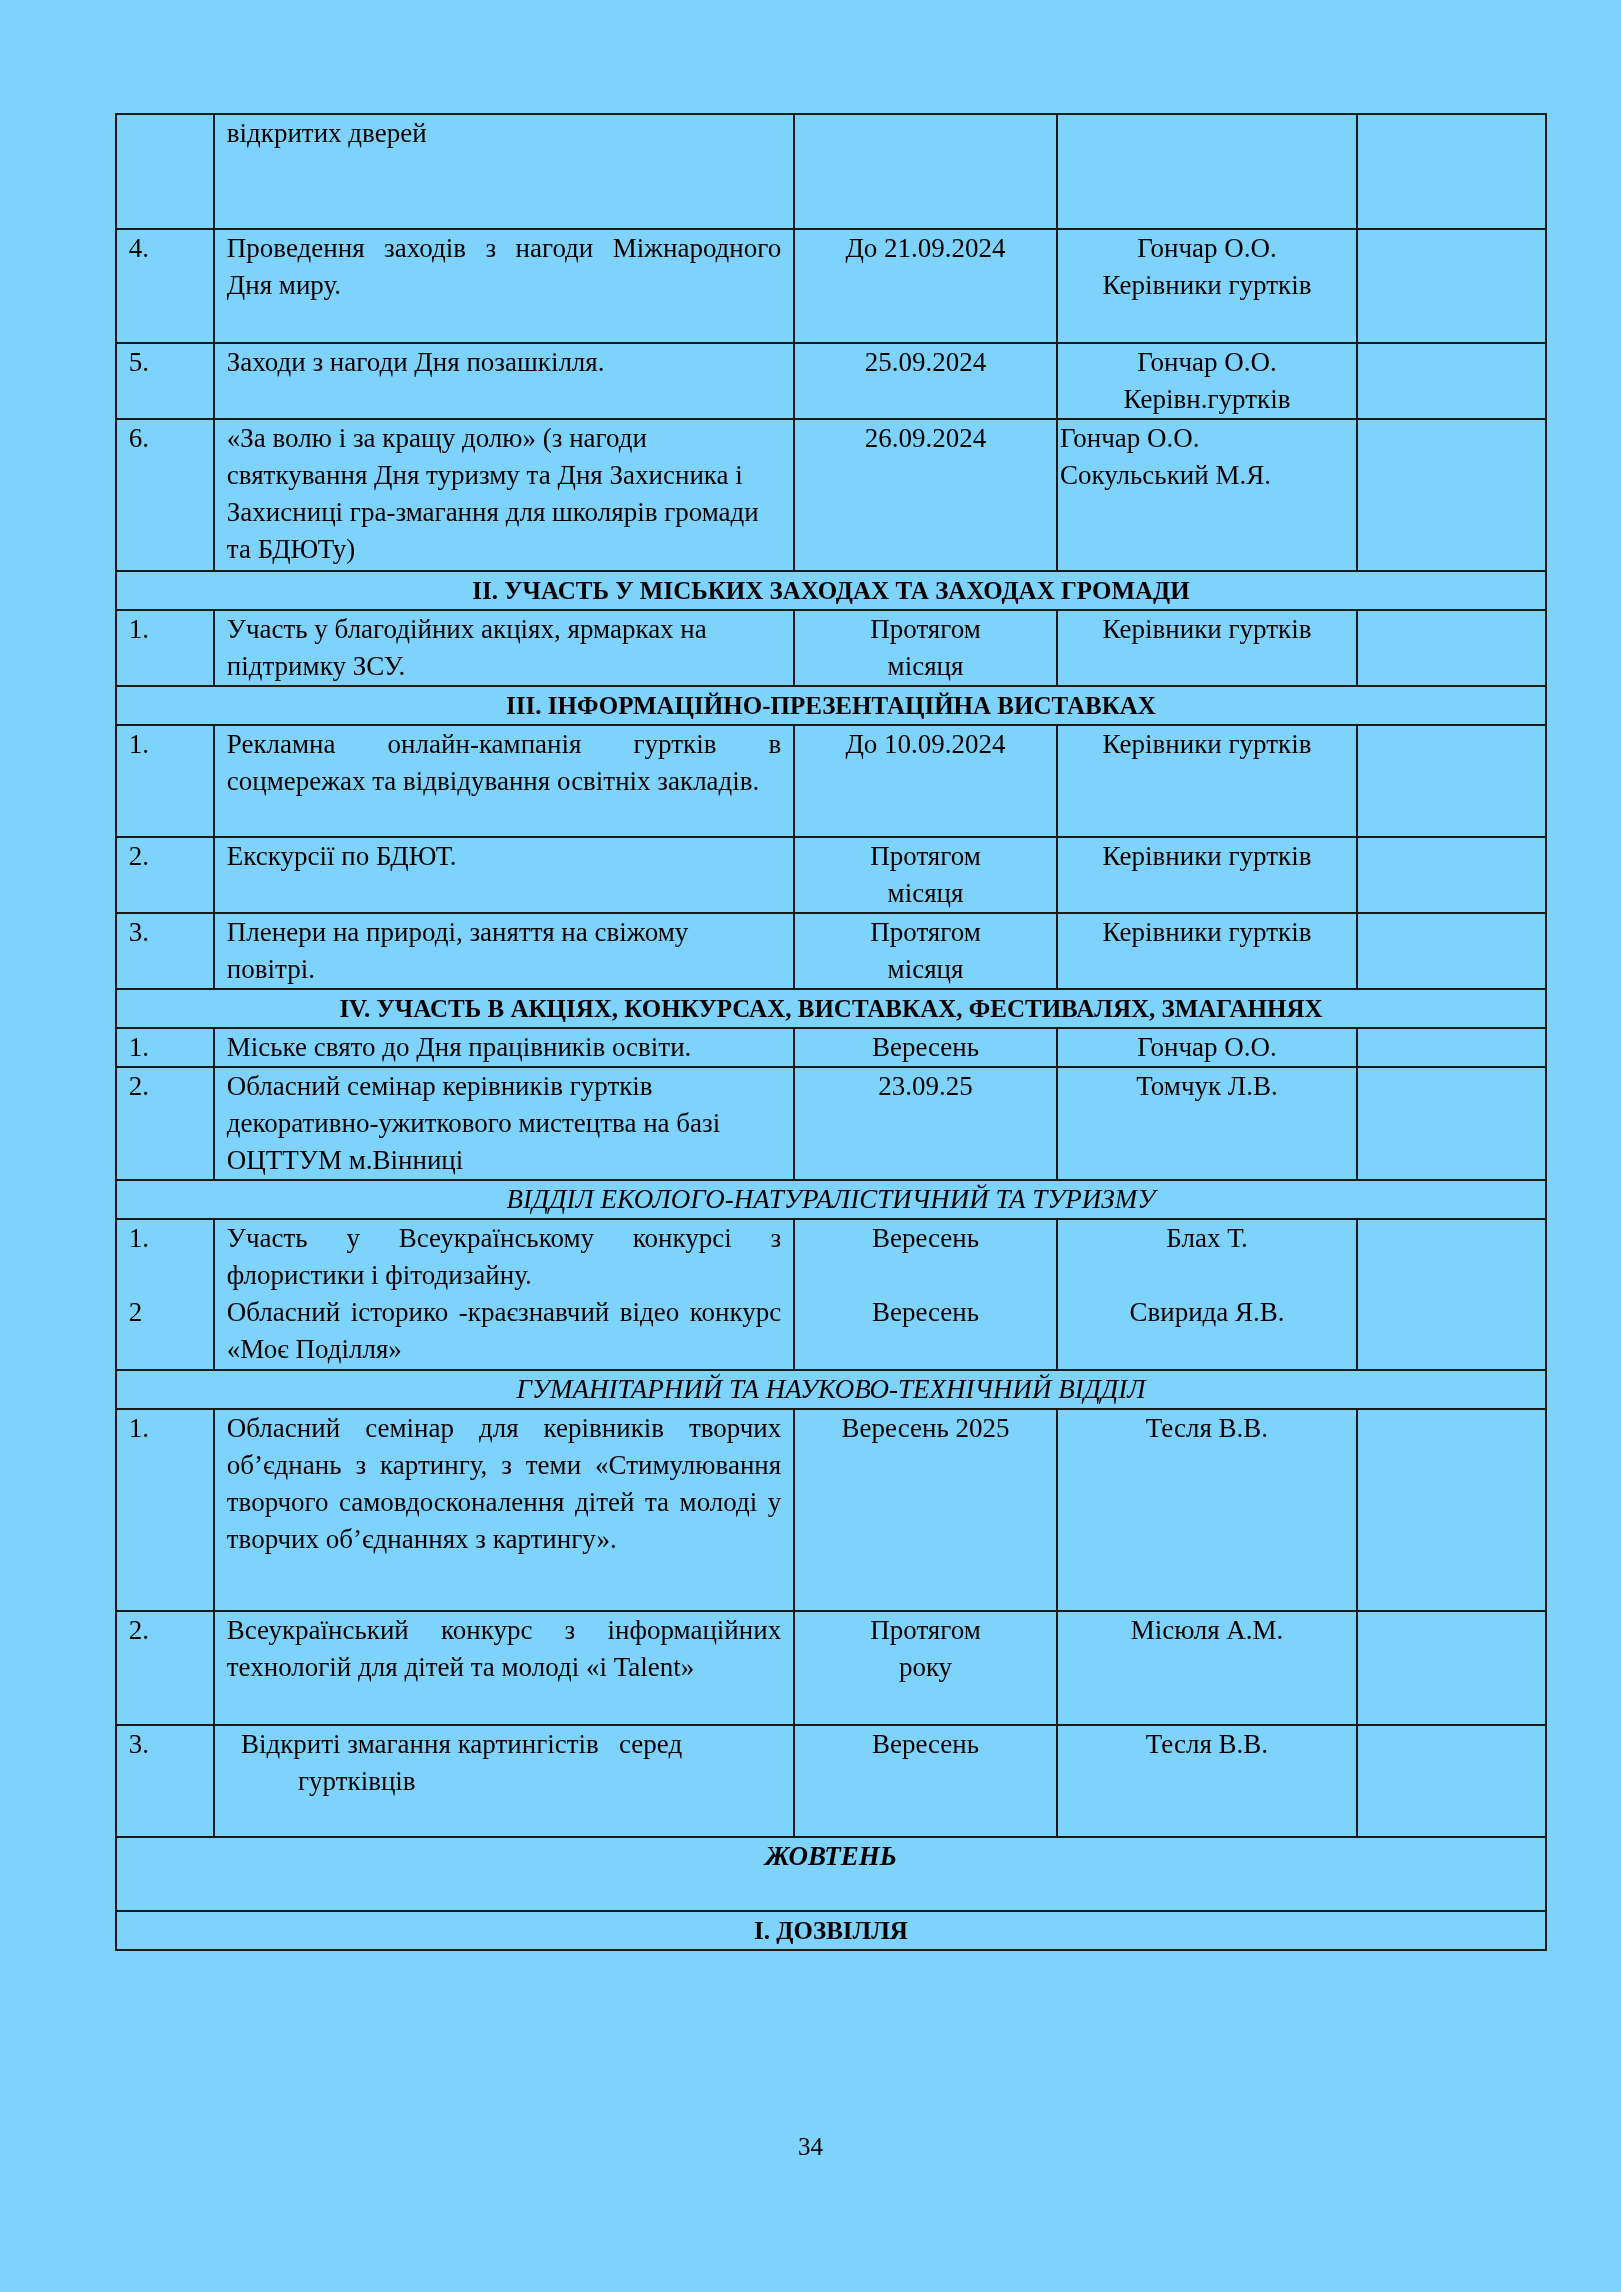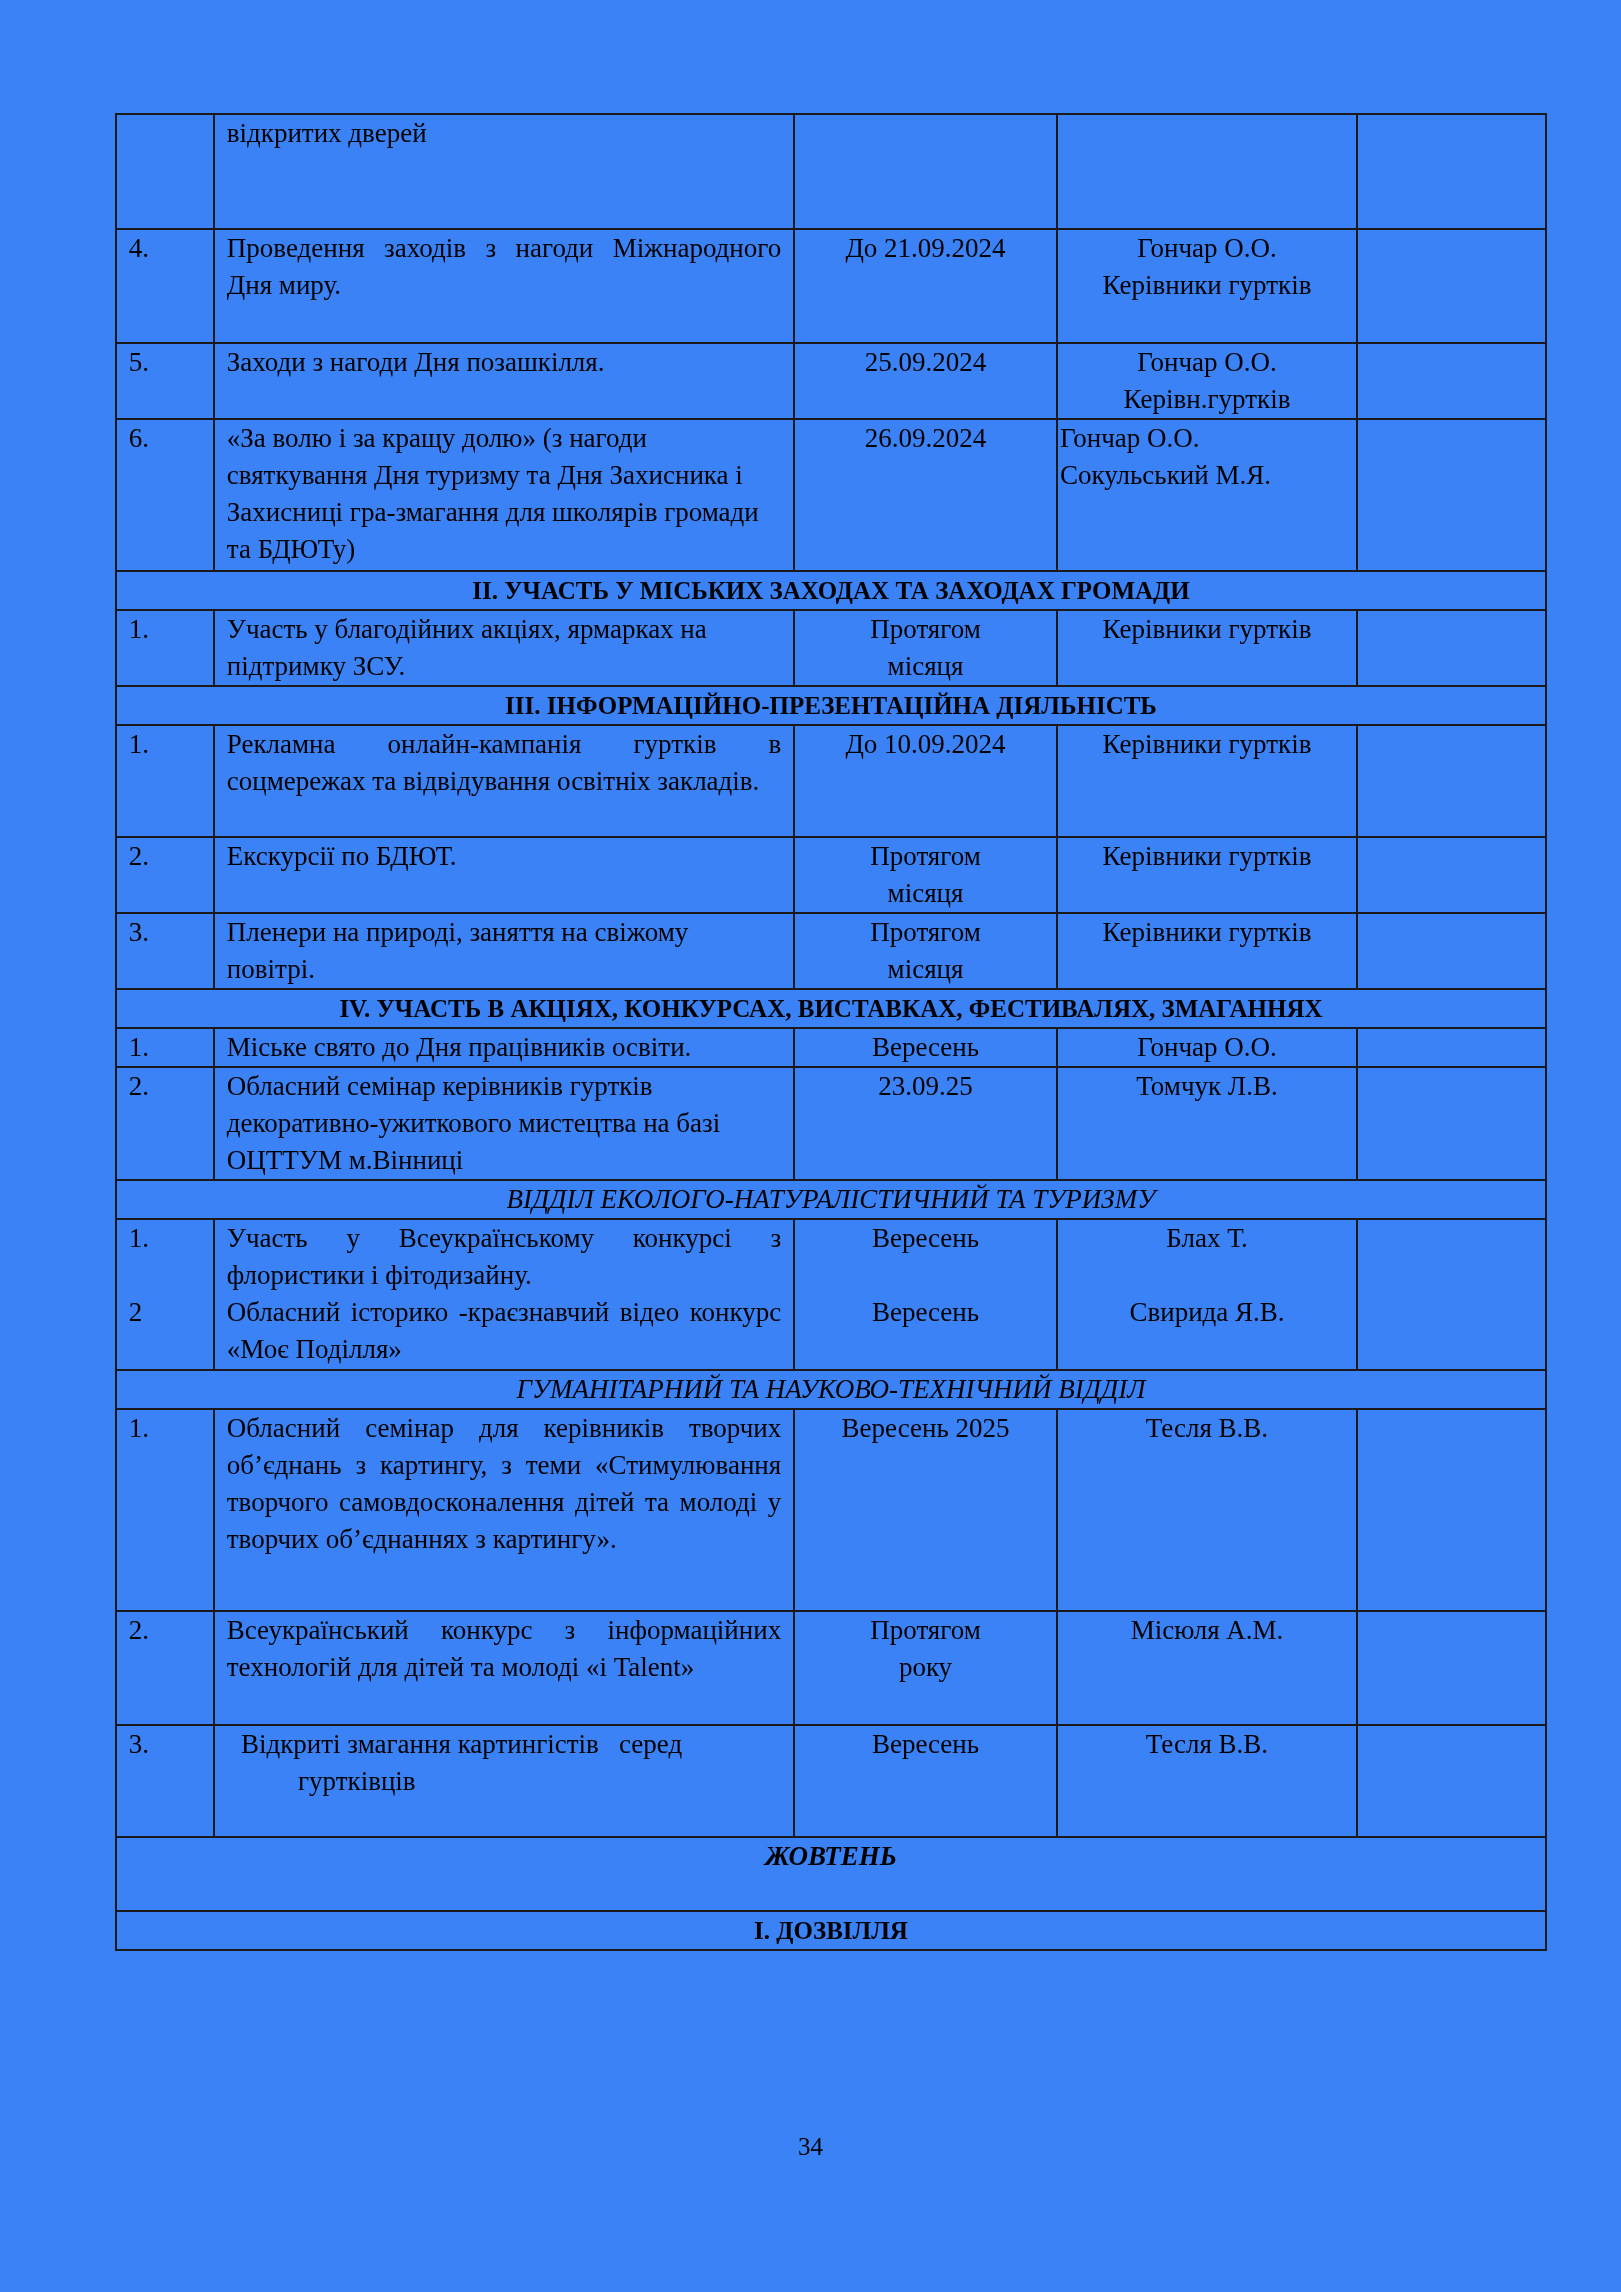--- a/index.html
+++ b/index.html
@@ -1,18 +1,18 @@
 <!DOCTYPE html>
 <html><head>
 <meta charset="utf-8">
 <style>
   html, body { margin: 0; padding: 0; background: #ffffff; }
   body { width: 1621px; height: 2293px; position: relative; overflow: hidden;
          font-family: "Liberation Serif", "DejaVu Serif", serif; color: #000; }
-  .page { position: absolute; left: 0; top: 0; width: 1621px; height: 2293px; background: #3b82f6; }
+  .page { position: absolute; left: 0; top: 0; width: 1621px; height: 2293px; background: #7dd3fc; }
   table.plan { position: absolute; left: 115px; top: 113px; width: 1430px;
                border-collapse: collapse; table-layout: fixed; font-size: 27px; line-height: 37px; }
   table.plan td { border: 2px solid #1a1a1a; vertical-align: top; padding: 0 11.8px; box-sizing: border-box; }
   col.c-num { width: 98px; } col.c-title { width: 580px; } col.c-date { width: 263px; }
   col.c-resp { width: 300px; } col.c-note { width: 189px; }
   td.num { padding-left: 13.7px; }
   td.title { text-align: left; }
   td.title.justify { text-align: justify; text-align-last: left; }
   td.date { text-align: center; }
   td.resp { text-align: center; }
@@ -84,21 +84,21 @@
       <td class="title">Участь у благодійних акціях, ярмарках на підтримку ЗСУ.</td>
       <td class="date">
         <span class="line">Протягом</span>
         <span class="line">місяця</span>
       </td>
       <td class="resp">Керівники гуртків</td>
       <td></td>
     </tr>
 
     <tr style="height:37px">
-      <td colspan="5" class="section">ІІІ. ІНФОРМАЦІЙНО-ПРЕЗЕНТАЦІЙНА ДІЯЛЬНІСТЬ</td>
+      <td colspan="5" class="section">ІІІ. ІНФОРМАЦІЙНО-ПРЕЗЕНТАЦІЙНА ВИСТАВКАХ</td>
     </tr>
     <tr style="height:112px">
       <td class="num">1.</td>
       <td class="title justify">Рекламна онлайн-кампанія гуртків в соцмережах та відвідування освітніх закладів.</td>
       <td class="date">До 10.09.2024</td>
       <td class="resp">Керівники гуртків</td>
       <td></td>
     </tr>
     <tr style="height:75px">
       <td class="num">2.</td>

